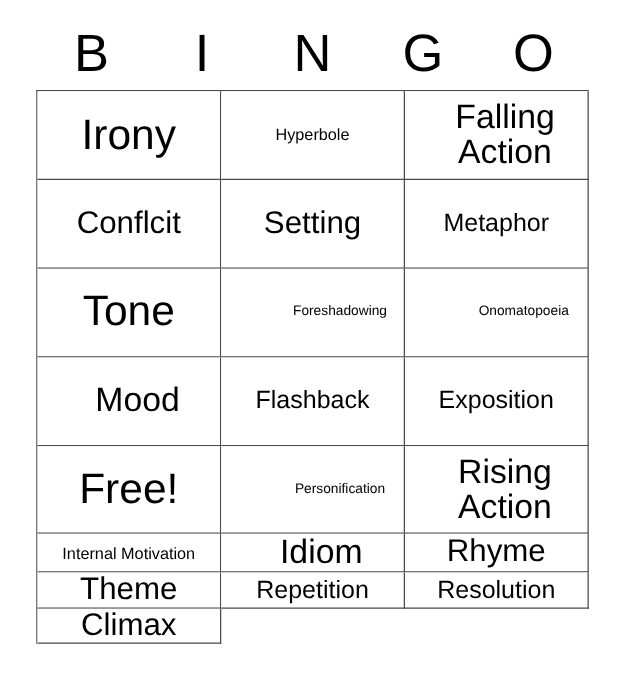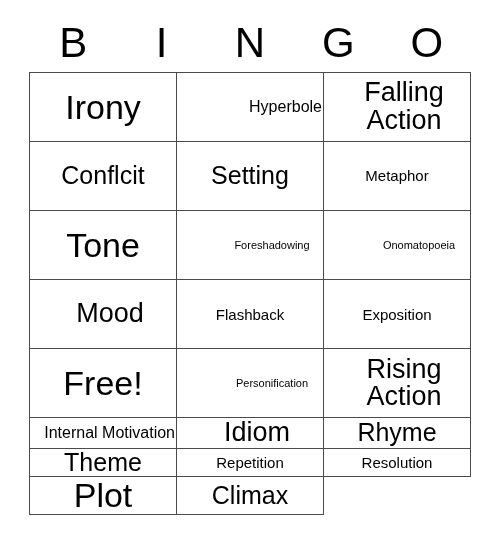--- a/index.html
+++ b/index.html
@@ -78,22 +78,22 @@
     line-height: 1.02;
     color: #000000;
     word-break: normal;
     overflow-wrap: break-word;
   }
 
   
   .fs-xl   { font-size: 34px; }
   .fs-lg   { font-size: 27px; padding-left: 14px; }
   .fs-md   { font-size: 25px; }
-  .fs-sm   { font-size: 15px; }
-  .fs-xs   { font-size: 16px; text-align: right; }
+  .fs-sm   { font-size: 20px; }
+  .fs-xs   { font-size: 13px; }
   .fs-xxs  { font-size: 11px; margin-left: 44px; }
 </style>
 </head>
 <body>
 
 <div id="card-root">
 
   <div class="bingo-header">
     <div class="header-letter">B</div>
     <div class="header-letter">I</div>
@@ -165,20 +165,17 @@
         <span class="cell-text fs-md">Theme</span>
       </div>
 
     <div class="bingo-cell">
         <span class="cell-text fs-sm">Repetition</span>
       </div>
     <div class="bingo-cell">
         <span class="cell-text fs-sm">Resolution</span>
       </div>
     <div class="bingo-cell">
-        <span class="cell-text fs-xl">Plot</span>
-      </div>
-    <div class="bingo-cell">
         <span class="cell-text fs-md">Climax</span>
       </div>
   </div>
 
 </div>
 
 </body></html>

